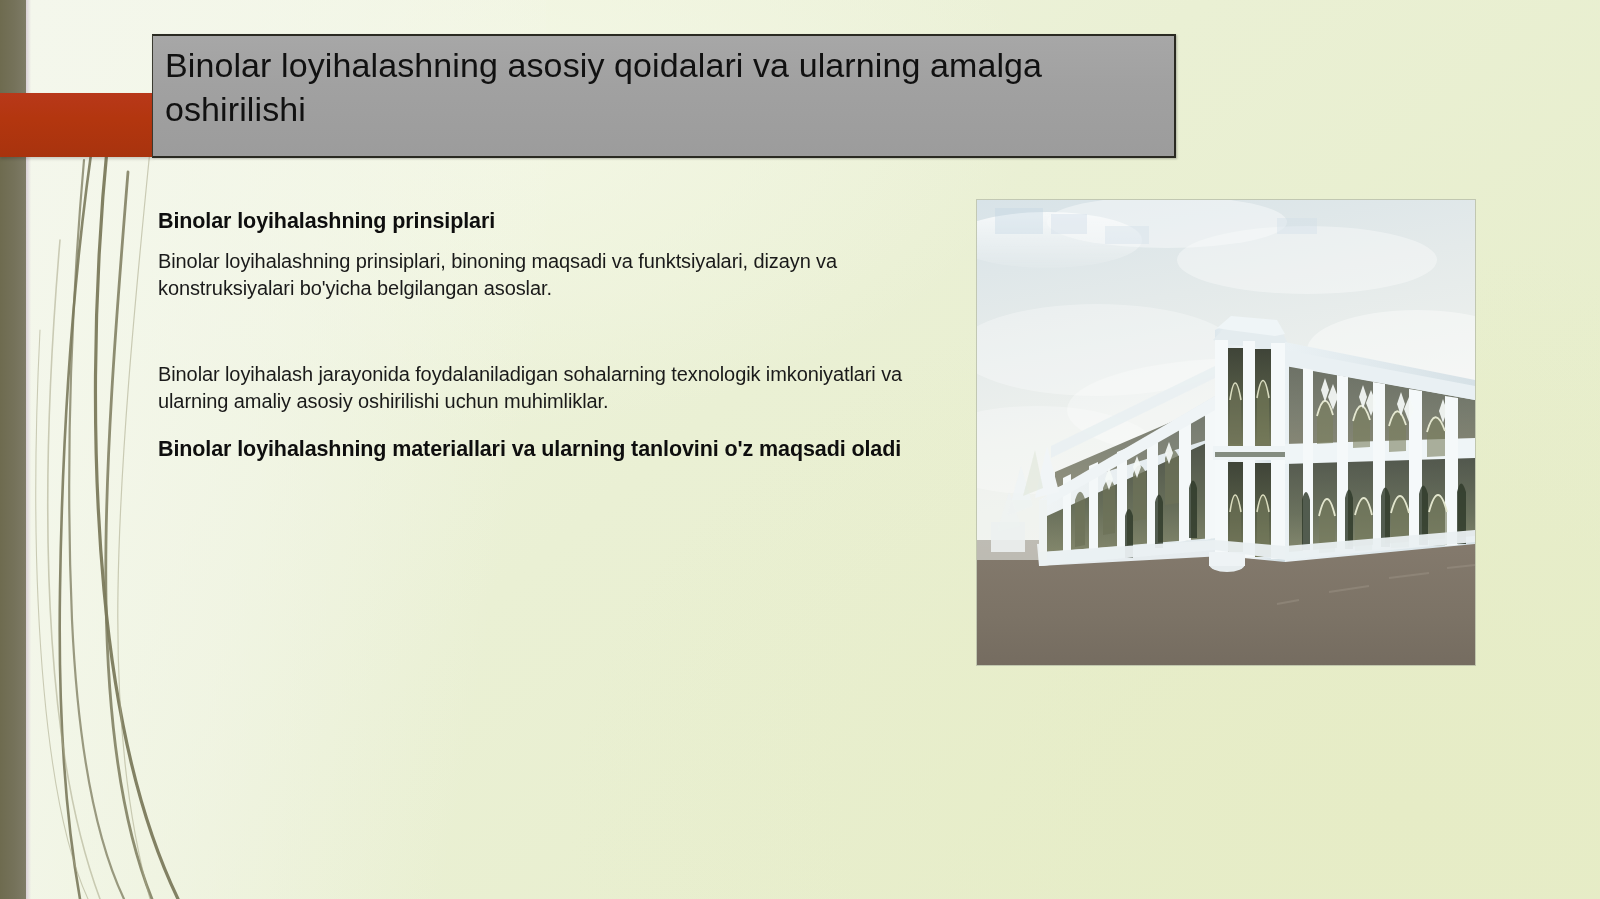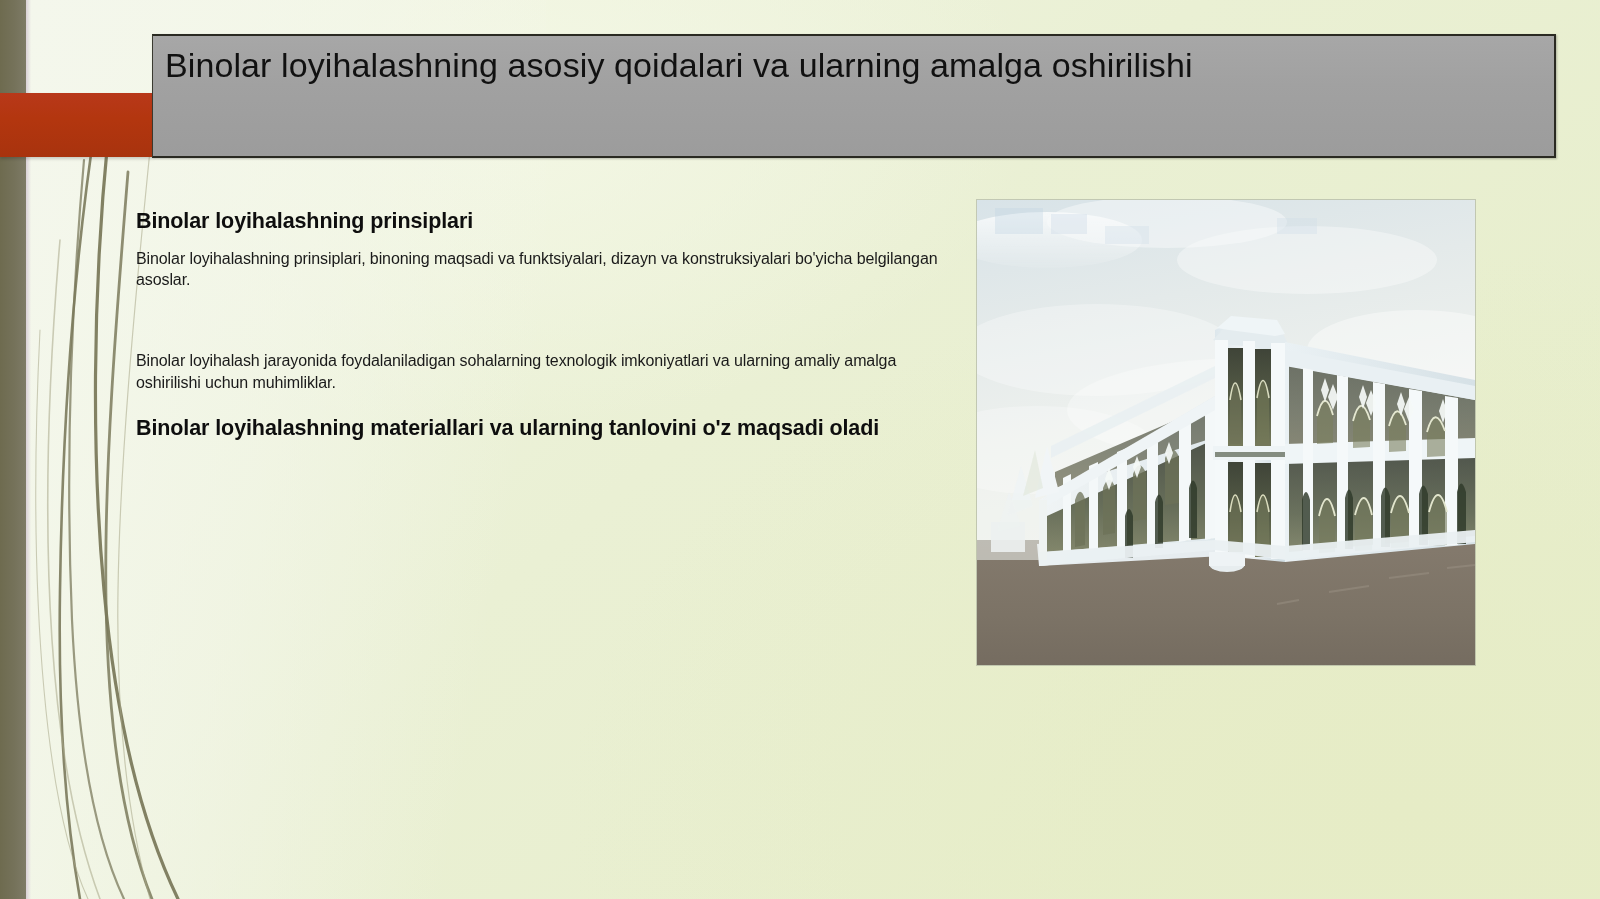--- a/index.html
+++ b/index.html
@@ -63,21 +63,21 @@
     left: 0; top: 93px;
     width: 153px; height: 64px;
     background: linear-gradient(180deg, #b8381a 0%, #b3360f 40%, #a8330e 100%);
     box-shadow: 0 2px 3px rgba(0,0,0,0.18);
   }
 
   
   .title-plate {
     position: absolute;
     left: 152px; top: 34px;
-    width: 1404px; height: 124px;
+    width: 1024px; height: 124px;
     background: linear-gradient(180deg, #a7a7a7 0%, #a1a1a1 40%, #9c9c9c 100%);
     border-top: 2px solid #2a2a22;
     border-right: 2px solid #2a2a22;
     border-bottom: 2px solid #2a2a22;
     border-left: 1px solid #3a3a30;
     box-shadow: 1px 1px 2px rgba(0,0,0,0.25);
     box-sizing: border-box;
     padding-left: 19px;
   }
   .title-text {
@@ -88,33 +88,33 @@
     font-size: 34px;
     line-height: 1.28;
     color: #111111;
     font-weight: 400;
     letter-spacing: 0.1px;
   }
 
   
   .body-col {
     position: absolute;
-    left: 136px;
+    left: 158px;
     top: 208px;
     width: 812px;
   }
   .b-head {
     font-size: 21.5px;
     font-weight: bold;
     color: #0e0e0e;
     line-height: 1.30;
     letter-spacing: -0.1px;
   }
   .b-para {
-    font-size: 16px;
+    font-size: 20px;
     font-weight: normal;
     color: #1a1a1a;
     line-height: 1.33;
     letter-spacing: -0.1px;
   }
   .sp-a { height: 12px; }
   .sp-b { height: 42px; }
   .sp-c { height: 18px; }
   .sp-d { height: 22px; }
   .sp-e { height: 12px; }
@@ -164,21 +164,21 @@
   </div>
 
   <div class="body-col">
     <div class="b-head">Binolar loyihalashning prinsiplari</div>
     <div class="sp-a"></div>
     <div class="b-para">Binolar loyihalashning prinsiplari, binoning maqsadi va funktsiyalari, dizayn va konstruksiyalari bo'yicha belgilangan asoslar.</div>
 
     <div class="sp-b"></div>
 
     <div class="sp-c"></div>
-    <div class="b-para">Binolar loyihalash jarayonida foydalaniladigan sohalarning texnologik imkoniyatlari va ularning amaliy amalga oshirilishi uchun muhimliklar.</div>
+    <div class="b-para">Binolar loyihalash jarayonida foydalaniladigan sohalarning texnologik imkoniyatlari va ularning amaliy asosiy oshirilishi uchun muhimliklar.</div>
 
     <div class="sp-d"></div>
 
     <div class="b-head">Binolar loyihalashning materiallari va ularning tanlovini o'z maqsadi oladi</div>
     <div class="sp-e"></div>
   </div>
 
   <div class="picture">
     <svg width="498" height="465" viewBox="0 0 498 465">
       <defs>

